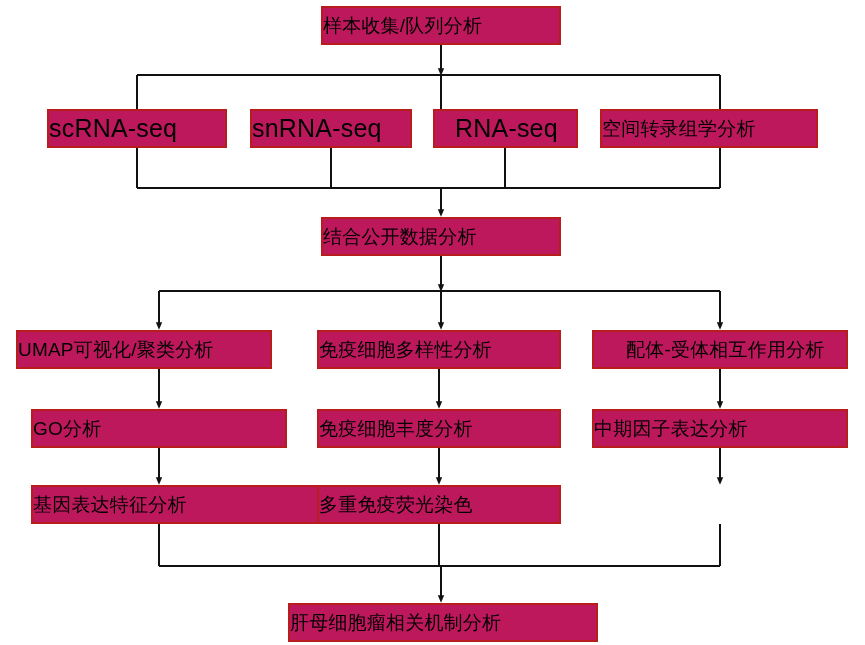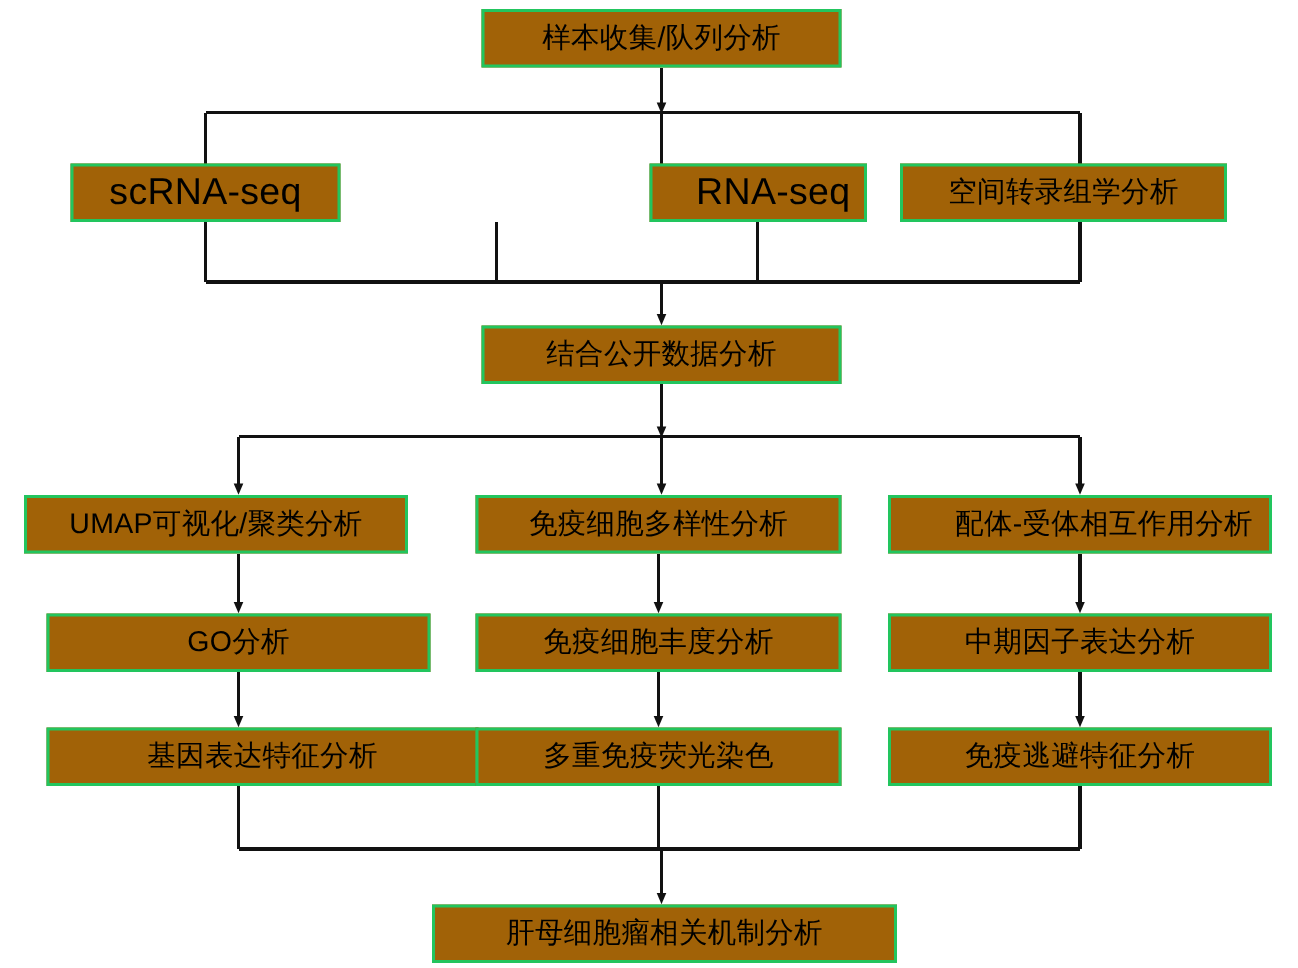--- a/index.html
+++ b/index.html
@@ -19,25 +19,24 @@
     position: absolute;
     top: 0;
     left: 0;
     width: 865px;
     height: 645px;
     pointer-events: none;
   }
   .node {
     position: absolute;
     box-sizing: border-box;
-    border: 2px solid #22c55e;
-    background: #a16207;
+    border: 2px solid #b91c1c;
+    background: #be185d;
     display: flex;
     align-items: center;
-    justify-content: center;
     color: #000000;
     line-height: 1;
     white-space: nowrap;
   }
   .node .label {
     display: block;
     font-size: 19px;
     letter-spacing: 0.2px;
   }
   .node.latin .label {
@@ -95,20 +94,23 @@
     </g>
   </svg>
 
   <div class="node" style="left:321px; top:6px; width:240px; height:39px;">
     <span class="label">样本收集/队列分析</span>
   </div>
 
   <div class="node latin" style="left:47px; top:109px; width:180px; height:39px;">
     <span class="label">scRNA-seq</span>
   </div>
+  <div class="node latin" style="left:250px; top:109px; width:162px; height:39px;">
+    <span class="label">snRNA-seq</span>
+  </div>
   <div class="node latin" style="left:433px; top:109px; width:145px; height:39px;padding-left:20px;">
     <span class="label">RNA-seq</span>
   </div>
   <div class="node" style="left:600px; top:109px; width:218px; height:39px;">
     <span class="label">空间转录组学分析</span>
   </div>
 
   <div class="node" style="left:321px; top:217px; width:240px; height:39px;">
     <span class="label">结合公开数据分析</span>
   </div>
@@ -132,21 +134,18 @@
   <div class="node" style="left:592px; top:409px; width:256px; height:39px;">
     <span class="label">中期因子表达分析</span>
   </div>
 
   <div class="node" style="left:31px; top:485px; width:288px; height:39px;">
     <span class="label">基因表达特征分析</span>
   </div>
   <div class="node" style="left:317px; top:485px; width:244px; height:39px;">
     <span class="label">多重免疫荧光染色</span>
   </div>
-  <div class="node" style="left:592px; top:485px; width:256px; height:39px;">
-    <span class="label">免疫逃避特征分析</span>
-  </div>
 
   <div class="node" style="left:288px; top:603px; width:310px; height:39px;">
     <span class="label">肝母细胞瘤相关机制分析</span>
   </div>
 
 </div>
 
 </body></html>

